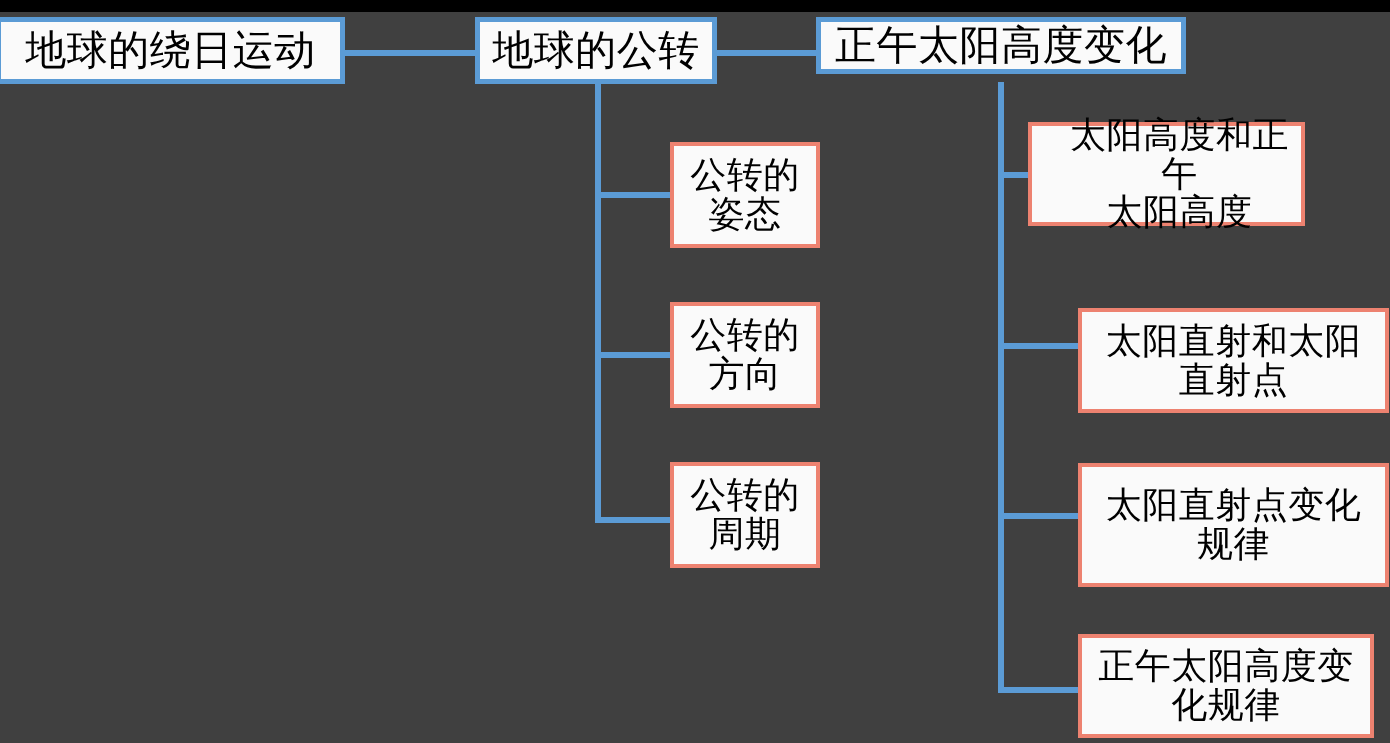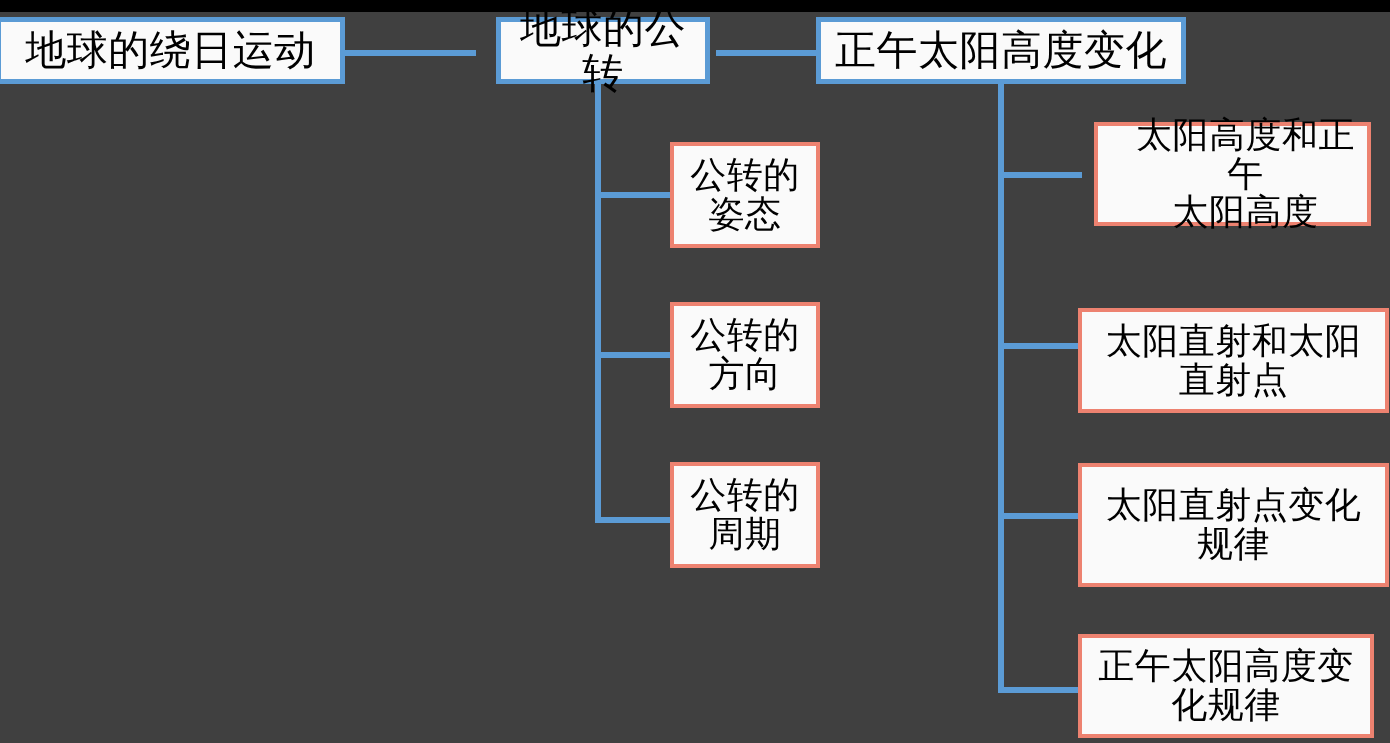--- a/index.html
+++ b/index.html
@@ -58,34 +58,34 @@
   <div class="conn conn-h" style="left:595px; top:505px; width:80px;"></div>
 
   <div class="conn conn-v" style="left:998px; top:70px; width:6px; height:611px;"></div>
   <div class="conn conn-h" style="left:998px; top:160px; width:84px;"></div>
   <div class="conn conn-h" style="left:998px; top:331px; width:84px;"></div>
   <div class="conn conn-h" style="left:998px; top:501px; width:84px;"></div>
   <div class="conn conn-h" style="left:998px; top:675px; width:84px;"></div>
 
   <div class="node level1" style="left:-4px; top:5px; width:349px; height:67px;">地球的绕日运动</div>
 
-  <div class="node level1" style="left:496px; top:5px; width:214px; height:67px;">地球的公转</div>
+  <div class="node level1" style="left:475px; top:5px; width:242px; height:67px;">地球的公转</div>
 
-  <div class="node level1" style="left:816px; top:5px; width:370px; height:67px;">正午太阳高度变化</div>
+  <div class="node level1" style="left:816px; top:5px; width:370px; height:57px;">正午太阳高度变化</div>
 
   <div class="node level2" style="left:670px; top:130px; width:150px; height:106px;">公转的
 姿态</div>
 
   <div class="node level2" style="left:670px; top:290px; width:150px; height:106px;">公转的
 方向</div>
 
   <div class="node level2" style="left:670px; top:450px; width:150px; height:106px;">公转的
 周期</div>
 
-  <div class="node level2" style="left:1094px; top:110px; width:277px; height:104px;padding-left:26px;">太阳高度和正午
+  <div class="node level2" style="left:1028px; top:110px; width:277px; height:104px;padding-left:26px;">太阳高度和正午
 太阳高度</div>
 
   <div class="node level2" style="left:1078px; top:296px; width:311px; height:105px;">太阳直射和太阳
 直射点</div>
 
   <div class="node level2" style="left:1078px; top:451px; width:311px; height:124px;">太阳直射点变化
 规律</div>
 
   <div class="node level2" style="left:1078px; top:622px; width:296px; height:104px;">正午太阳高度变
 化规律</div>

